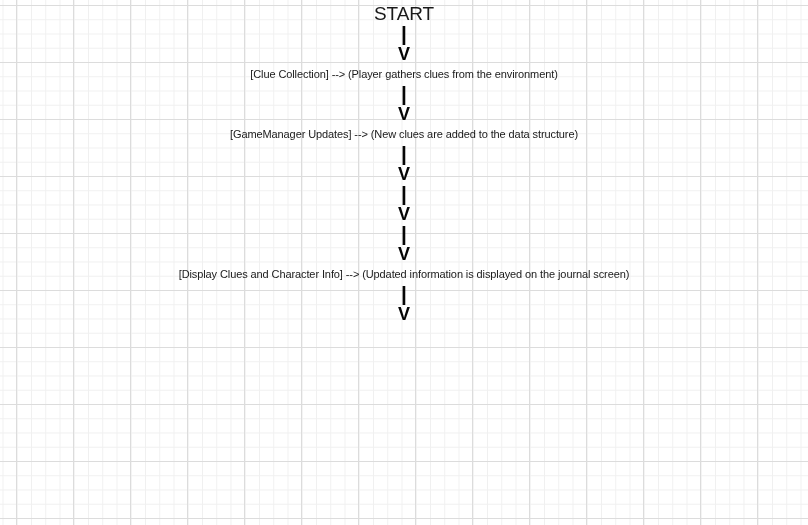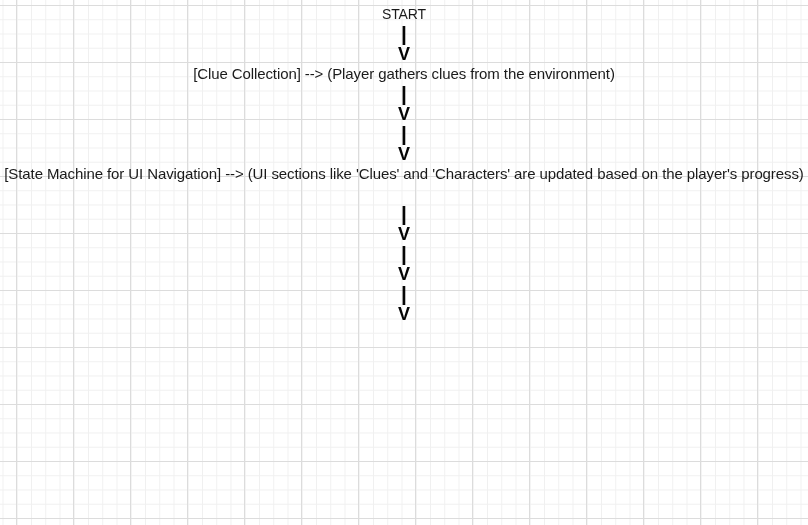--- a/index.html
+++ b/index.html
@@ -62,26 +62,26 @@
     font-family: "Liberation Sans Narrow", "Liberation Sans", "DejaVu Sans Condensed", sans-serif;
     font-size: 15.5px;
     font-stretch: condensed;
     line-height: 20px;
     letter-spacing: -0.1px;
     white-space: normal;
     padding: 0 4px;
   }
 
   .flow-node.terminal {
-    font-size: 14px;
+    font-size: 19px;
     height: 20px;
   }
 
   .flow-node.step {
-    font-size: 15px;
+    font-size: 11px;
     height: 20px;
   }
 
   .flow-node.step.wrapped {
     height: 40px;
   }
 
   
   .connector {
     display: block;
@@ -113,28 +113,29 @@
   <div id="flow-stack">
 
     <div class="flow-node terminal">START</div>
     <div class="connector bar">|</div>
     <div class="connector arrow">V</div>
 
     <div class="flow-node step">[Clue Collection] --&gt; (Player gathers clues from the environment)</div>
     <div class="connector bar">|</div>
     <div class="connector arrow">V</div>
 
-    <div class="connector bar">|</div>
-    <div class="connector arrow">V</div>
-
-    <div class="flow-node step wrapped">[State Machine for UI Navigation] --&gt; (UI sections like 'Clues' and 'Characters' are updated based on the player's progress)</div>
+    <div class="flow-node step">[GameManager Updates] --&gt; (New clues are added to the data structure)</div>
     <div class="connector bar">|</div>
     <div class="connector arrow">V</div>
 
     <div class="connector bar">|</div>
     <div class="connector arrow">V</div>
 
     <div class="connector bar">|</div>
     <div class="connector arrow">V</div>
 
+    <div class="flow-node step">[Display Clues and Character Info] --&gt; (Updated information is displayed on the journal screen)</div>
+    <div class="connector bar">|</div>
+    <div class="connector arrow">V</div>
+
 
   </div>
 </div>
 
 </body></html>

